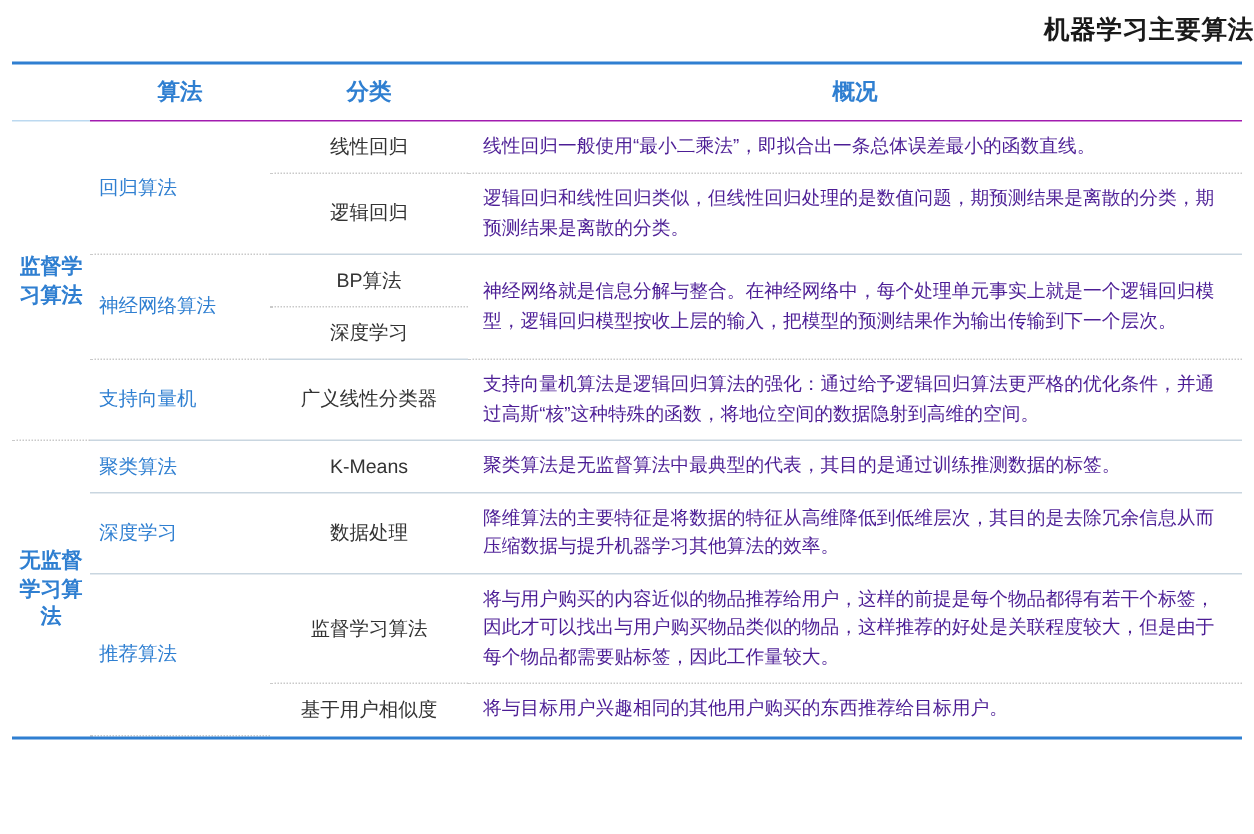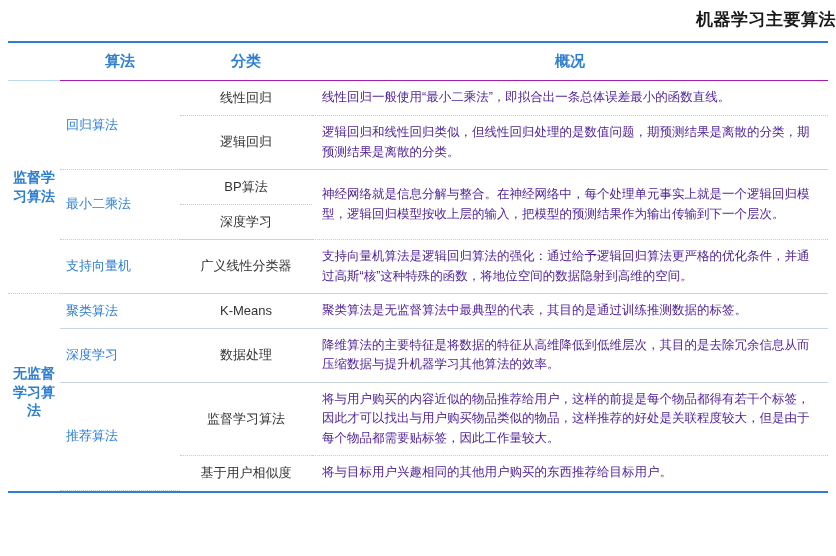--- a/index.html
+++ b/index.html
@@ -132,21 +132,21 @@
         <td class="cat">线性回归</td>
         <td class="desc">线性回归一般使用“最小二乘法”，即拟合出一条总体误差最小的函数直线。</td>
       </tr>
 
       <tr class="sep-solid">
         <td class="cat">逻辑回归</td>
         <td class="desc">逻辑回归和线性回归类似，但线性回归处理的是数值问题，期预测结果是离散的分类，期预测结果是离散的分类。</td>
       </tr>
 
       <tr class="sep-dot">
-        <td class="algo" rowspan="2">最小二乘法</td>
+        <td class="algo" rowspan="2">神经网络算法</td>
         <td class="cat">BP算法</td>
         <td class="desc" rowspan="2">神经网络就是信息分解与整合。在神经网络中，每个处理单元事实上就是一个逻辑回归模型，逻辑回归模型按收上层的输入，把模型的预测结果作为输出传输到下一个层次。</td>
       </tr>
 
       <tr class="sep-solid">
         <td class="cat">深度学习</td>
       </tr>
 
       <tr class="sep-solid">
         <td class="algo">支持向量机</td>

